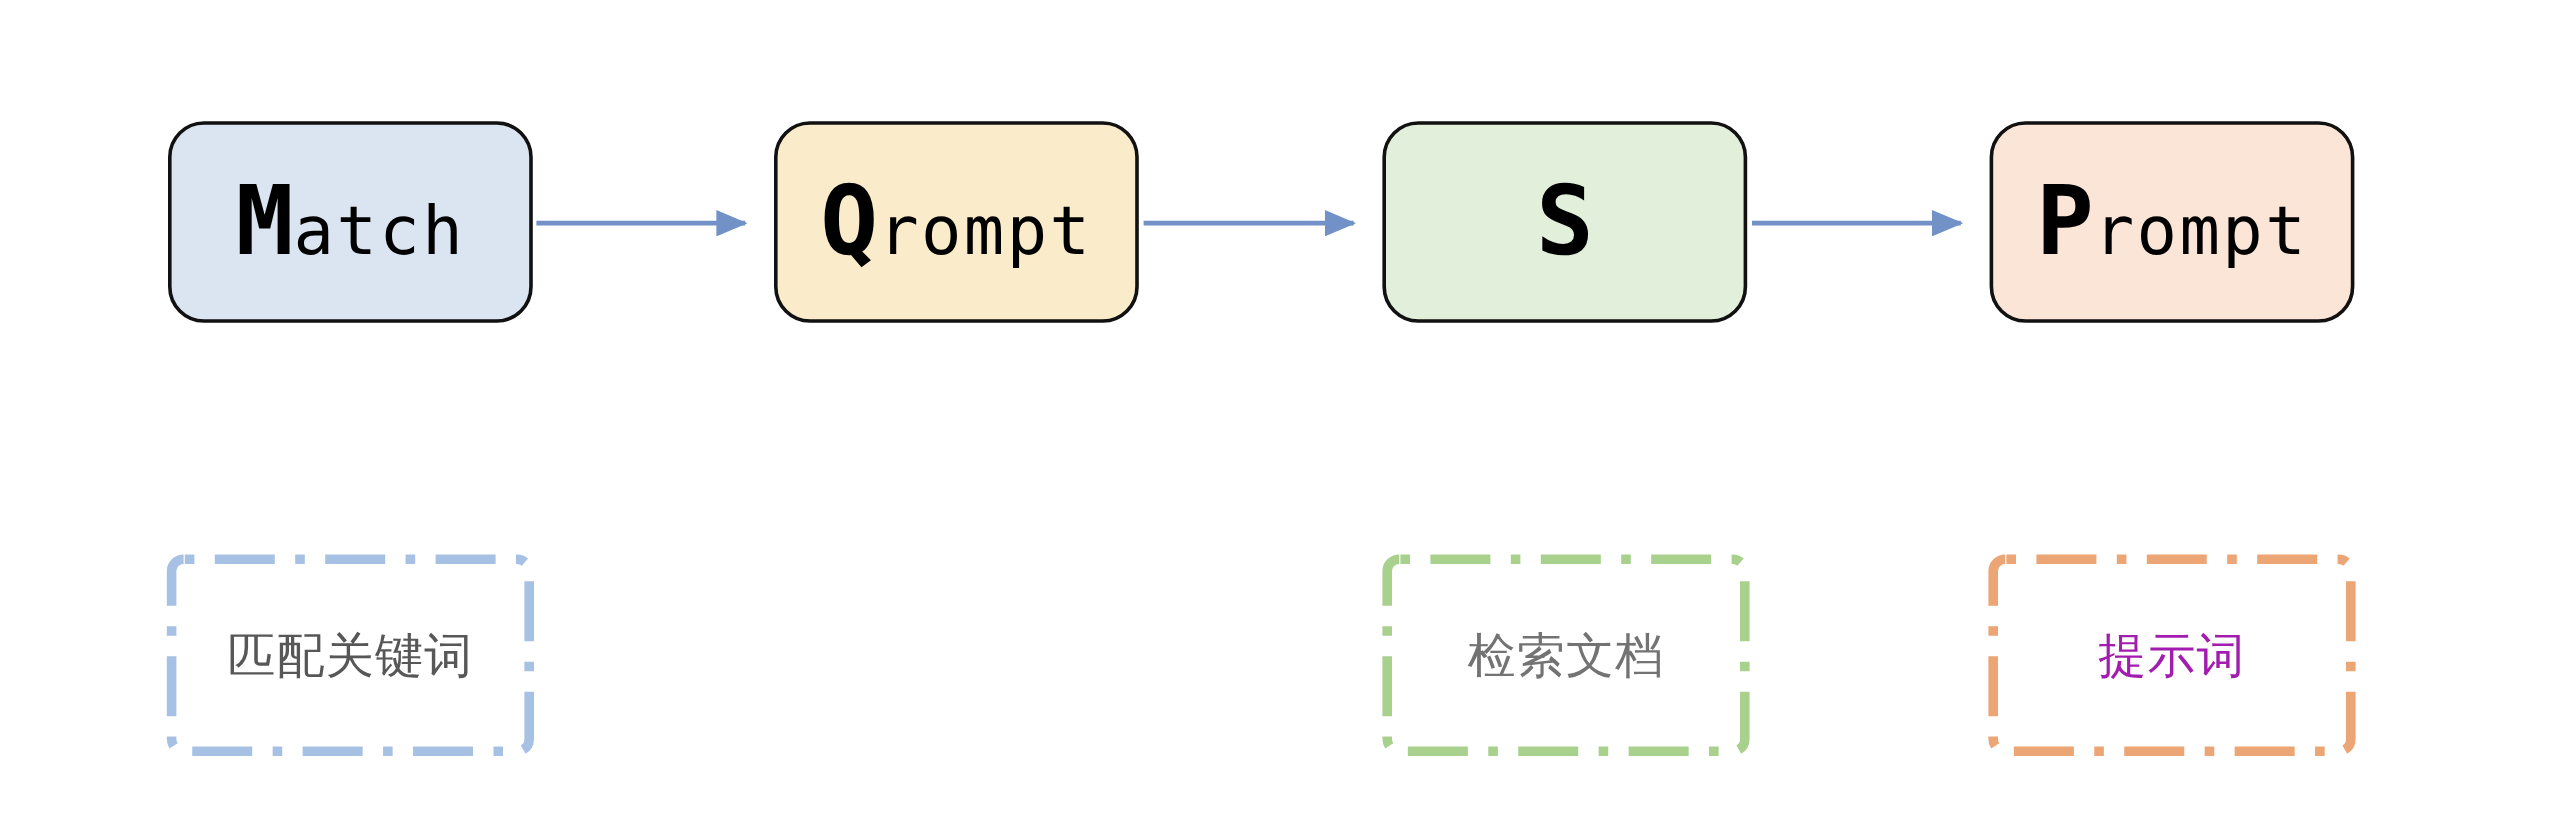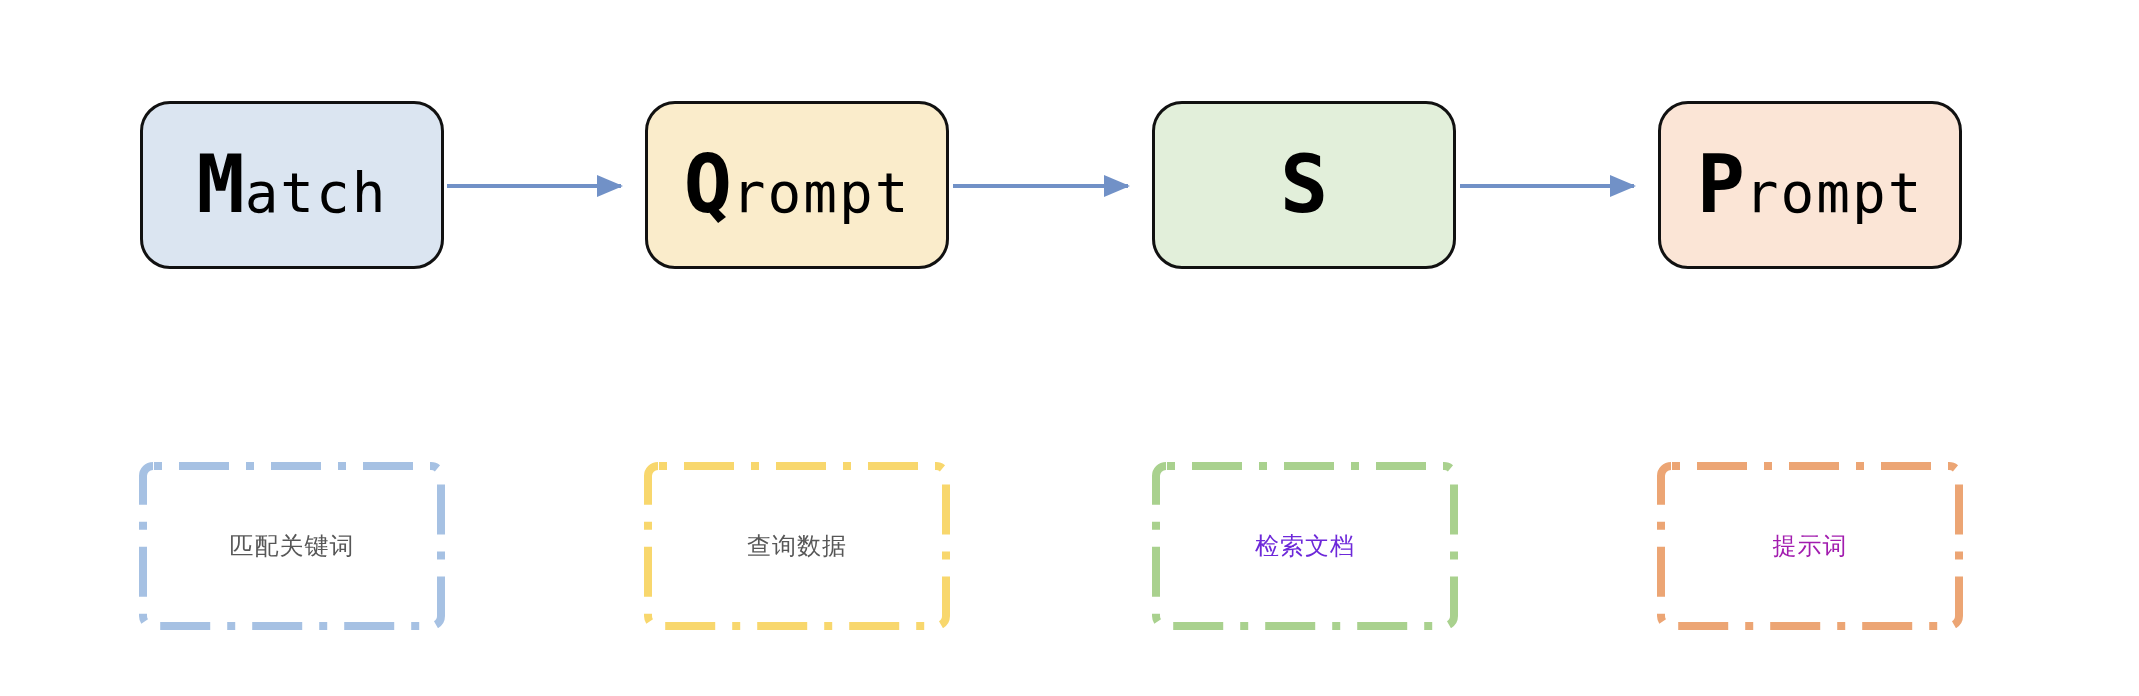--- a/index.html
+++ b/index.html
@@ -74,21 +74,21 @@
   }
   .dashed .desc {
     position: absolute;
     left: 0;
     top: 0;
     width: 100%;
     height: 100%;
     display: flex;
     align-items: center;
     justify-content: center;
-    font-size: 24px;
+    font-size: 40px;
     letter-spacing: 1px;
     font-family: "DejaVu Sans", "Liberation Sans", sans-serif;
   }
 </style>
 </head>
 <body>
 
 <div class="canvas">
 
   <svg class="arrows" width="2139" height="696" viewBox="0 0 2139 696">
@@ -125,31 +125,25 @@
         <span class="rest">rompt</span>
       </span>
   </div>
 
   <div class="dashed dash-x0">
     <svg class="sketch" viewBox="0 0 310 172" preserveAspectRatio="none">
       <rect x="6" y="6" width="298" height="160" rx="10" fill="none" stroke-width="8" stroke-dasharray="50 17 8 17" stroke-dashoffset="-26" stroke="#a6c1e3"></rect>
     </svg>
     <div class="desc" style="color: rgb(87, 87, 87);">匹配关键词</div>
   </div>
-  <div class="dashed dash-x1">
-    <svg class="sketch" viewBox="0 0 310 172" preserveAspectRatio="none">
-      <rect x="6" y="6" width="298" height="160" rx="10" fill="none" stroke-width="8" stroke-dasharray="50 17 8 17" stroke-dashoffset="-26" stroke="#f8d76d"></rect>
-    </svg>
-    <div class="desc" style="color: rgb(87, 87, 87);">查询数据</div>
-  </div>
   <div class="dashed dash-x2">
     <svg class="sketch" viewBox="0 0 310 172" preserveAspectRatio="none">
       <rect x="6" y="6" width="298" height="160" rx="10" fill="none" stroke-width="8" stroke-dasharray="50 17 8 17" stroke-dashoffset="-26" stroke="#a9d18e"></rect>
     </svg>
-    <div class="desc" style="color: #6d28d9;">检索文档</div>
+    <div class="desc" style="color: #737373;">检索文档</div>
   </div>
   <div class="dashed dash-x3">
     <svg class="sketch" viewBox="0 0 310 172" preserveAspectRatio="none">
       <rect x="6" y="6" width="298" height="160" rx="10" fill="none" stroke-width="8" stroke-dasharray="50 17 8 17" stroke-dashoffset="-26" stroke="#eca574"></rect>
     </svg>
     <div class="desc" style="color: #a21caf;">提示词</div>
   </div>
 
 </div>
 

